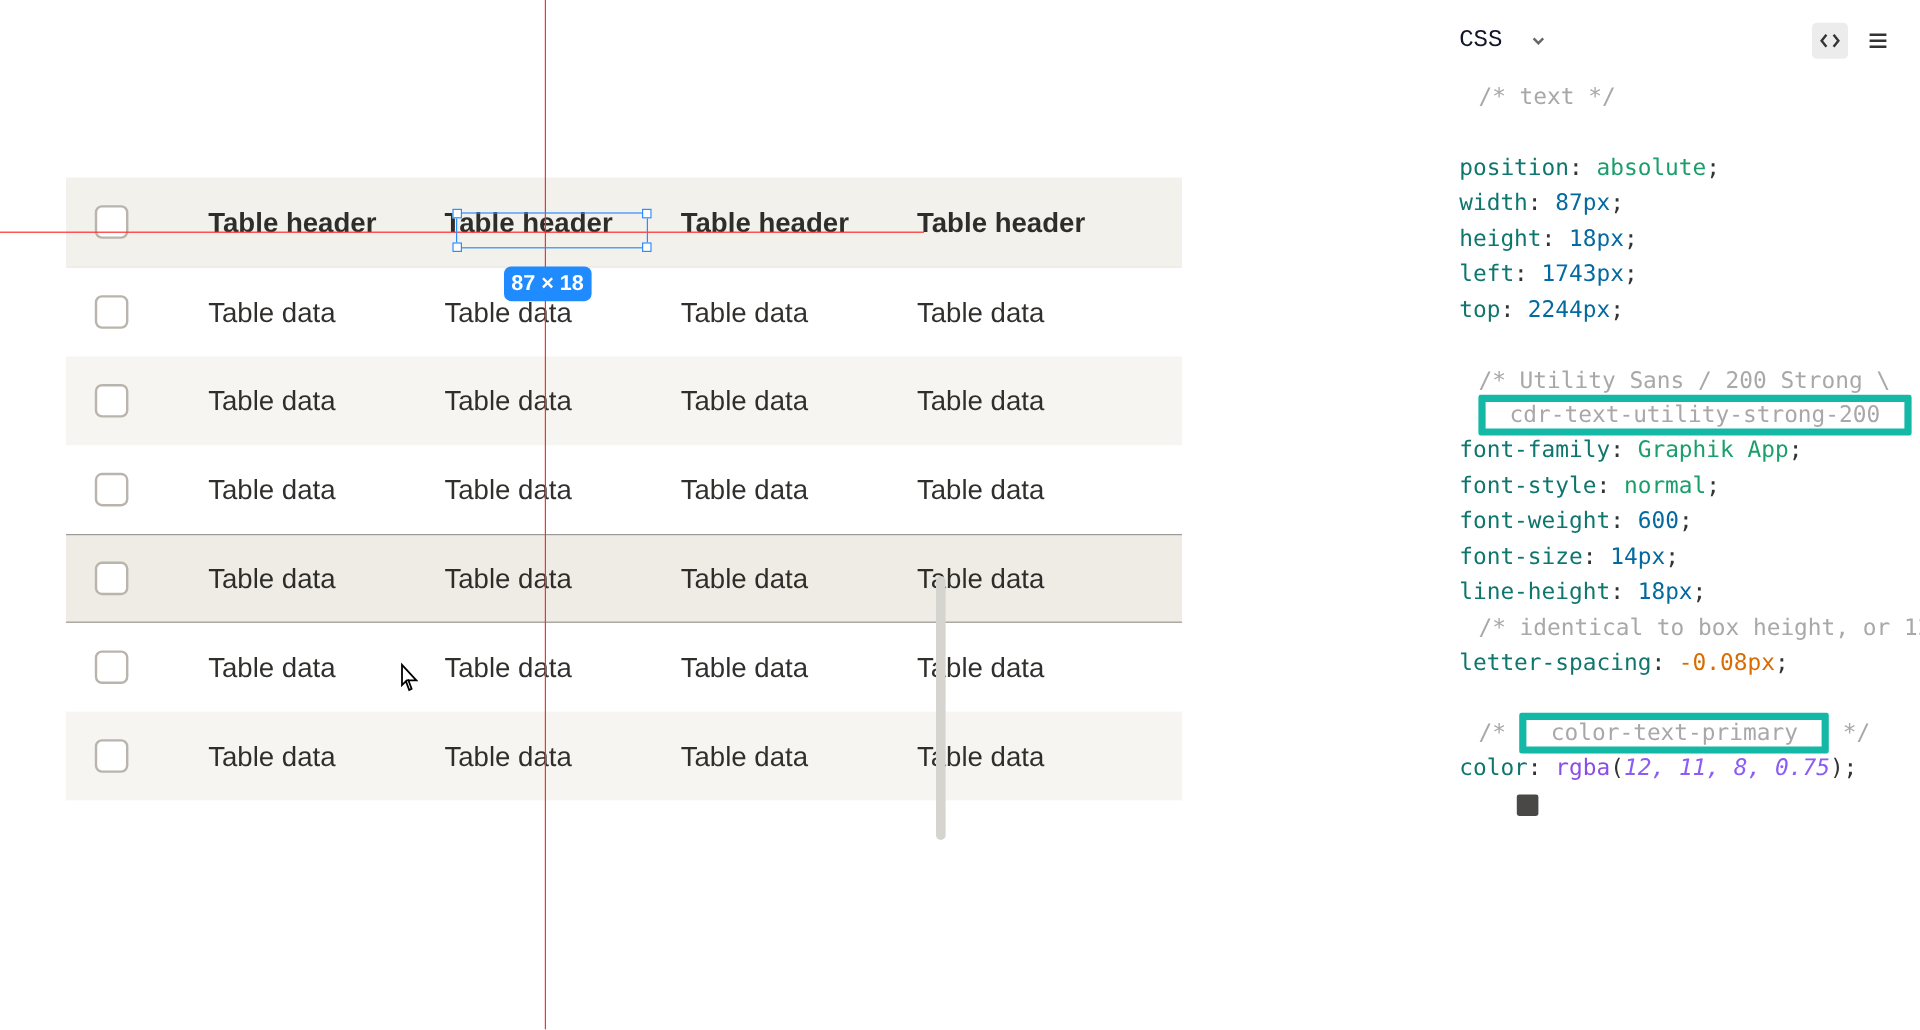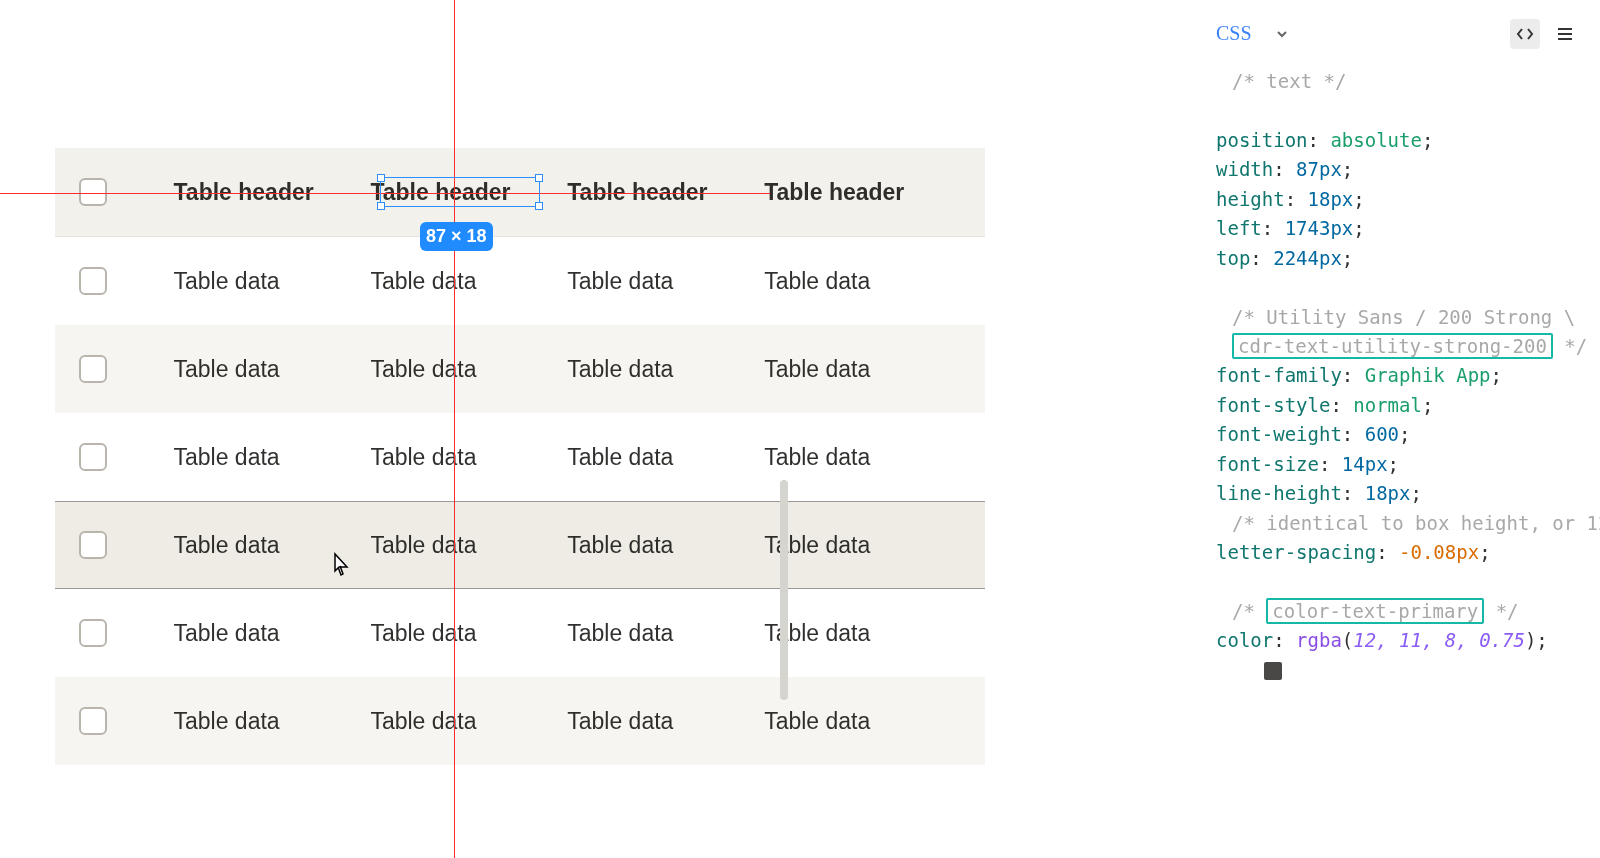--- a/index.html
+++ b/index.html
@@ -21,21 +21,21 @@
 .table {
   position: absolute;
   left: 55px;
   top: 148px;
   width: 930px;
   border-collapse: collapse;
 }
 .row {
   display: flex;
   align-items: center;
-  height: 88px;
+  height: 74px;
   padding: 0 24px;
 }
 .row.header { background: #f2f1ec; }
 .row.alt { background: #f6f5f1; }
 .row.hover {
   background: #eeece5;
   border-top: 1px solid #9b9a96;
   border-bottom: 1px solid #9b9a96;
 }
 .cbcell {
@@ -131,45 +131,45 @@
 .panel-top {
   display: flex;
   align-items: center;
   justify-content: space-between;
   margin-bottom: 18px;
 }
 .css-drop {
   display: flex;
   align-items: center;
   gap: 24px;
-  font-family: Liberation Serif, serif;
+  font-family: Liberation Mono, monospace;
   font-size: 20px;
-  color: #3b82f6;
+  color: #0f172a;
 }
 .panel-actions { display:flex; gap:10px; align-items:center; }
 .ibtn {
   width: 30px; height: 30px;
   display:flex; align-items:center; justify-content:center;
   border-radius:4px;
   font-size:18px;
   color:#333;
 }
 .ibtn.active { background:#ececec; }
 
 .code { white-space: pre; color:#333; }
 .c-comment { color:#a8a8a8;margin-left:16px; }
 .c-prop { color:#0f766e; }
 .c-kw { color:#1a9e6b;margin-top:20px; }
 .c-num { color:#0369a1; }
 .c-neg { color:#d96b00; }
 .c-func { color:#8a4de6; }
 .c-rgba-num { color:#8b5cf6;font-style:italic; }
 .boxed {
-  border: 2px solid #14b8a6;
-  padding: 0 4px;
+  border: 6px solid #14b8a6;
+  padding: 0 20px;
   border-radius: 2px;
 }
 .swatch {
   display:inline-block;
   width:18px; height:18px;
   background: rgba(12,11,8,0.75);
   border-radius:2px;
   vertical-align: middle;
   margin-left: 48px;
 }

